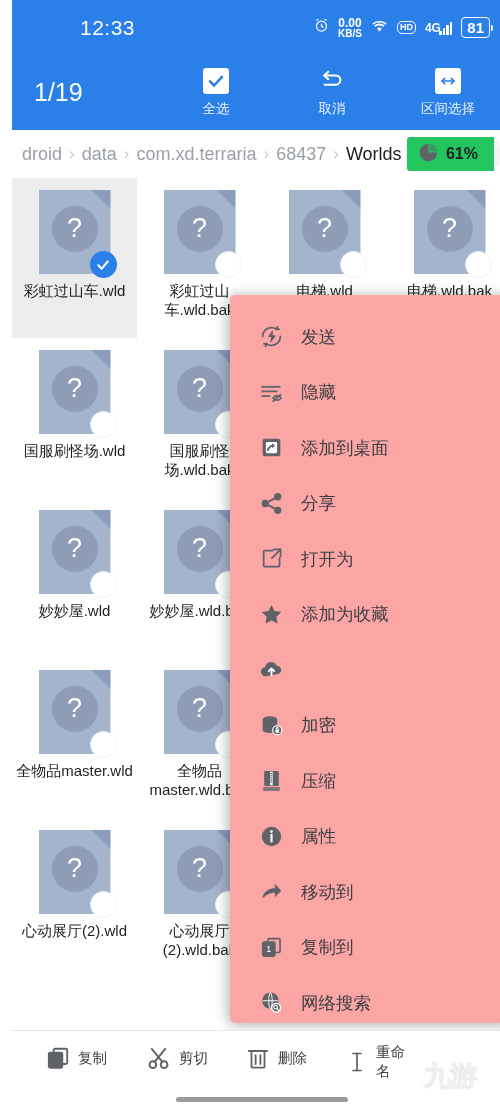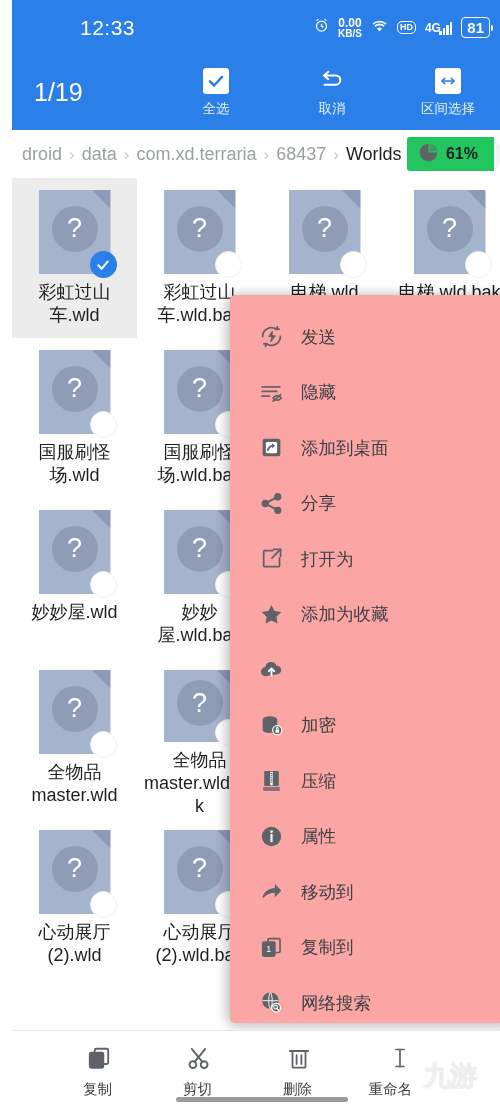--- a/index.html
+++ b/index.html
@@ -57,21 +57,21 @@
   }
   .ico-check svg, .ico-range svg { display: block; }
   .ico-undo { width: 26px; height: 26px; display: flex; align-items: center; justify-content: center; }
 
   
   .crumbbar {
     height: 48px; background: #fff; display: flex; align-items: center;
     padding: 0 6px 0 0; border-bottom: 0px solid #eee;
     white-space: nowrap; overflow: hidden;
   }
-  .crumbs { display: flex; align-items: flex-end; flex: 1; overflow: hidden; padding-left: 10px; }
+  .crumbs { display: flex; align-items: center; flex: 1; overflow: hidden; padding-left: 10px; }
   .crumb { font-size: 18px; color: #9aa0a6; }
   .crumb.last { color: #202124; }
   .crumb-sep { font-size: 17px; color: #c6cace; margin: 0 7px; }
   .storage-pill {
     display: flex; align-items: center; gap: 7px;
     background: #22c55e; height: 34px; padding: 0 16px 0 11px;
     position: relative; margin-right: 12px; border-radius: 3px 0 0 3px;
     flex: 0 0 auto;
   }
   .storage-pill::after {
@@ -112,21 +112,21 @@
     position: absolute; right: -6px; bottom: -4px;
     width: 27px; height: 27px; border-radius: 50%;
     background: #ffffff; border: 1px solid #f2f2f2;
   }
   .sel-dot.on {
     background: #2a7fe8; border: none;
     display: flex; align-items: center; justify-content: center;
   }
   .fname {
     margin-top: 7px; width: 120px; text-align: center;
-    font-size: 18px; color: #1f1f1f; line-height: 1.27;
+    font-size: 15px; color: #1f1f1f; line-height: 1.27;
     word-break: break-word;
   }
 
   
   .ctxmenu {
     position: absolute; left: 218px; top: 295px; width: 282px; height: 728px;
     background: #fca5a5; border-radius: 5px 0 0 5px;
     box-shadow: -3px 0 14px rgba(0,0,0,.18), 0 3px 14px rgba(0,0,0,.16);
     padding: 14px 0 10px 0; overflow: hidden;
   }
@@ -140,21 +140,21 @@
   }
   .mi .mi-lbl { font-size: 17.5px; color: #3c4043; }
 
   
   .bottombar {
     position: absolute; left: 0; bottom: 0; width: 500px; height: 81px;
     background: #fff; border-top: 1px solid #e8e8e8;
     display: flex; align-items: flex-start; padding-top: 12px;
   }
   .bb-item {
-    width: 100px; display: flex; flex-direction: column; align-items: flex-end; gap: 7px;
+    width: 100px; display: flex; flex-direction: row; align-items: center; gap: 7px;
     cursor: pointer;
     padding-left: 33px;
   }
   .bb-ico { height: 30px; display: flex; align-items: center; justify-content: center; color: #5f6368; }
   .bb-lbl { font-size: 14.5px; color: #3c4043; }
   .gesture-bar {
     position: absolute; left: 50%; transform: translateX(-50%); bottom: 9px;
     width: 172px; height: 5px; border-radius: 3px; background: #9b9b9b;
   }
   .watermark {

